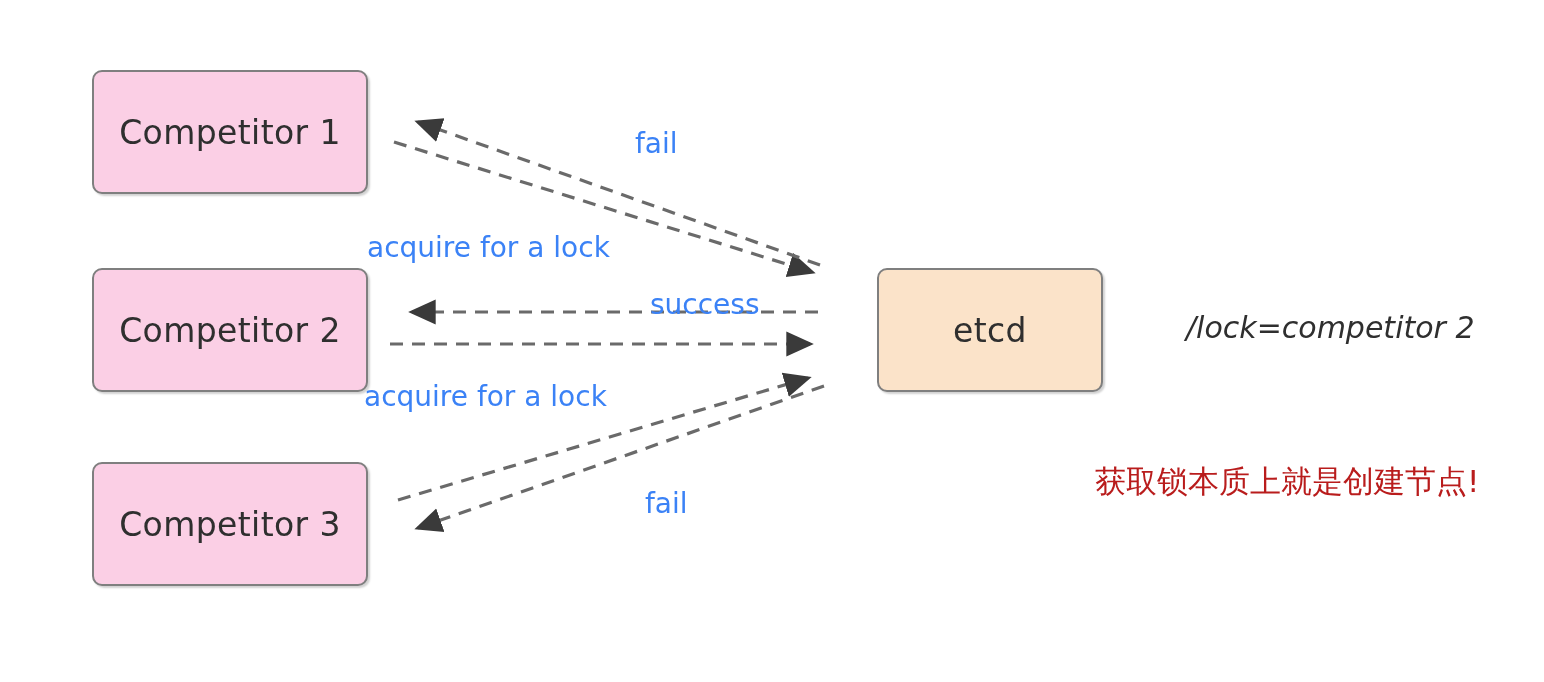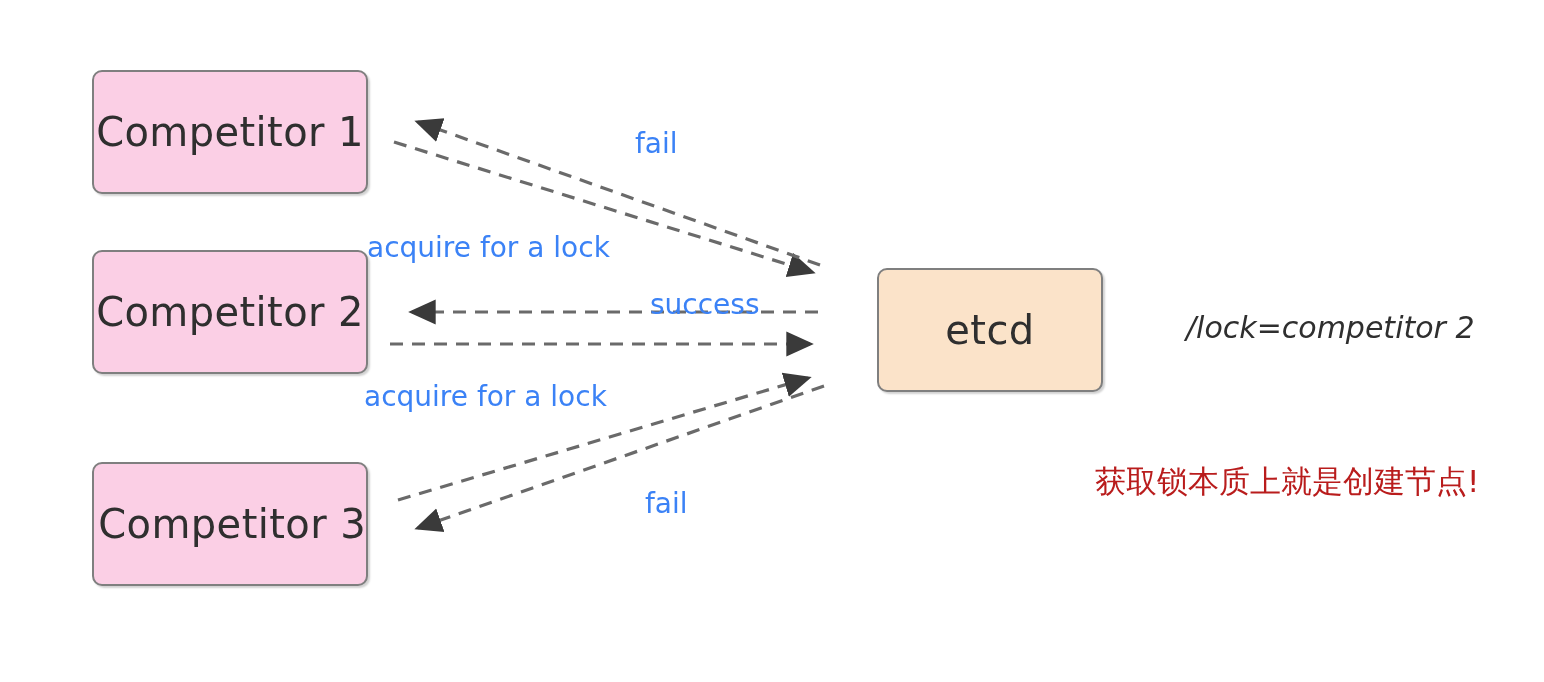--- a/index.html
+++ b/index.html
@@ -32,34 +32,34 @@
     box-sizing: border-box;
     border-radius: 10px;
     border: 2px solid #7f7f7f;
     display: flex;
     align-items: center;
     justify-content: center;
     box-shadow: 2px 2px 2px rgba(0,0,0,0.18);
   }
   .node .node-label {
     color: #2f2f2f;
-    font-size: 40px;
+    font-size: 33px;
     letter-spacing: 0.4px;
     white-space: nowrap;
     font-family: "DejaVu Sans", sans-serif;
   }
   .node.competitor {
     background: #fbcfe5;
     width: 276px;
     height: 124px;
     left: 92px;
   }
   #node-competitor-1 { top: 70px; }
-  #node-competitor-2 { top: 250px; }
-  #node-competitor-3 { top: 462px; justify-content: flex-end; }
+  #node-competitor-2 { top: 268px; }
+  #node-competitor-3 { top: 462px; }
 
   #node-etcd {
     background: #fbe3c9;
     width: 226px;
     height: 124px;
     left: 877px;
     top: 268px;
   }
 
   

